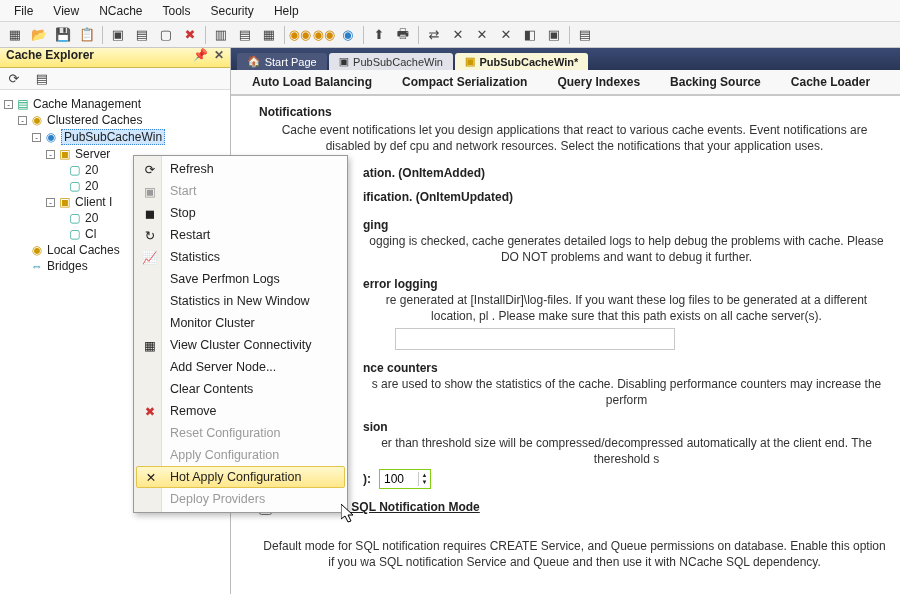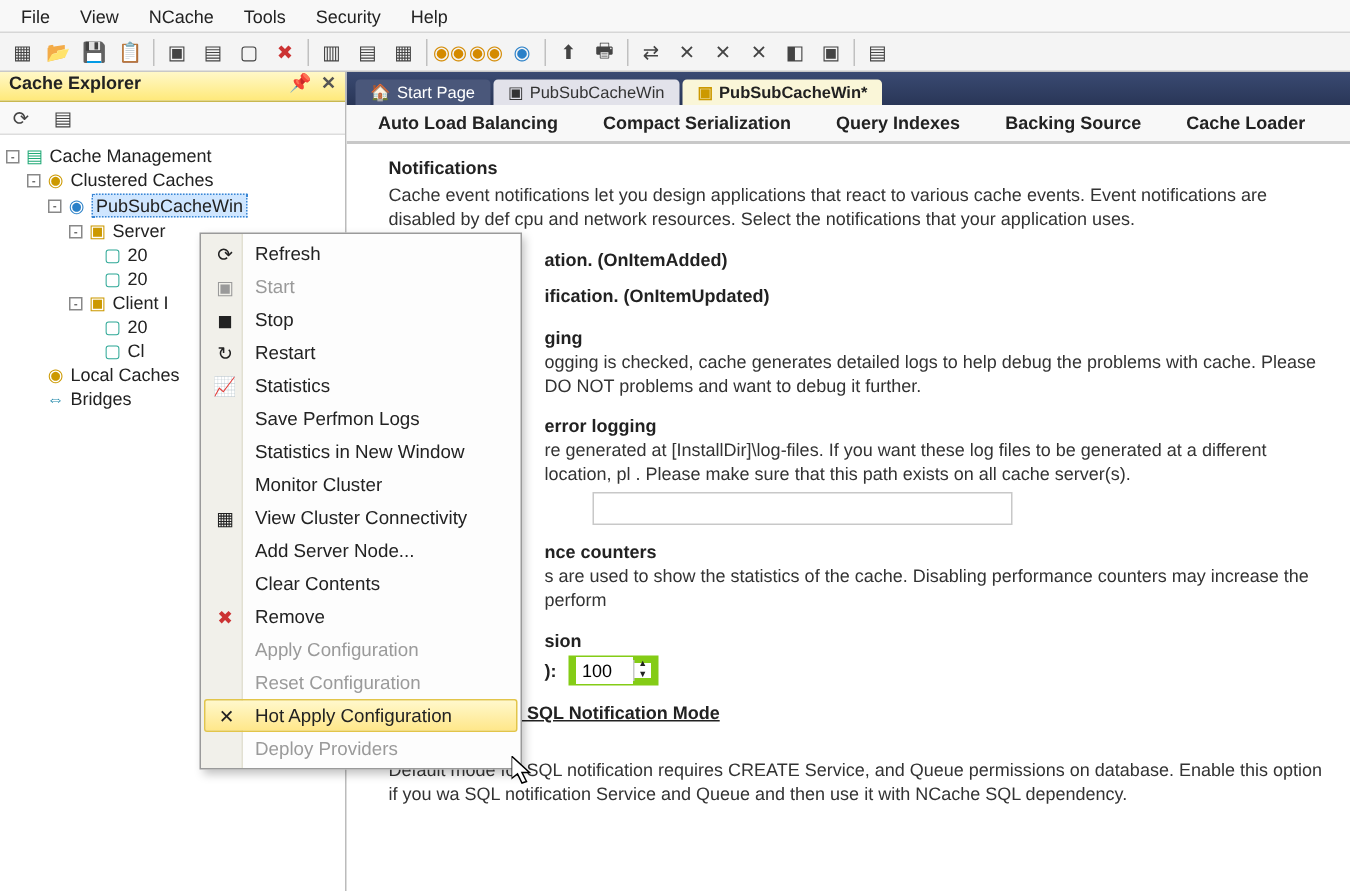--- a/index.html
+++ b/index.html
@@ -27,26 +27,26 @@
   .content { flex: 1; display: flex; flex-direction: column; overflow: hidden; }
   .doc-tabs { height: 22px; background: linear-gradient(#3a4a72,#293657); display: flex; align-items: flex-end; padding-left: 6px; gap: 2px; }
   .doc-tab { background: #4a577a; color: #fff; padding: 2px 10px; border-top-left-radius: 3px; border-top-right-radius: 3px; font-size: 11px; display: flex; align-items: center; gap: 4px; white-space: nowrap; }
   .doc-tab.active { background: #faf6d8; color: #222; font-weight: 600; }
   .doc-tab.sub { background: #e2e2ea; color: #333; }
   .config-tabs { height: 26px; display: flex; align-items: flex-end; background: #f8f8f8; border-bottom: 2px solid #c8c8c8; padding-left: 6px; }
   .config-tab { padding: 5px 14px; font-weight: 600; font-size: 12px; border: 1px solid transparent; border-bottom: none; white-space: nowrap; }
   .config-tab-sep { width: 1px; height: 16px; background: #c0c0c0; align-self: center; }
   .config-body { padding: 8px 10px 0 28px; overflow: hidden; flex: 1; line-height: 1.35; }
   .config-body h4 { font-size: 12px; font-weight: 700; margin-bottom: 2px; }
-  .config-body p { font-size: 12px; color: #333; }
+  .config-body p { font-size: 12px; color: #333; text-align: center; }
   .section { margin-bottom: 10px; }
   .bold-line { font-weight: 600; padding-left: 104px; }
   .check-label { display: inline-flex; align-items: flex-end; gap: 6px; font-weight: 600; text-decoration: underline; }
   .logfield { border: 1px solid #c8c8c8; height: 22px; width: 280px; padding: 0 4px; }
-  .spin { display: inline-flex; align-items: center; border: 5px solid #84cc16; height: 20px; }
+  .spin { display: inline-flex; align-items: center; border: 1px solid #84cc16; height: 20px; }
   .spin input { border: none; width: 38px; height: 18px; padding: 0 4px; font-size: 12px; }
   .spin-btns { display: flex; flex-direction: column; border-left: 1px solid #c8c8c8; font-size: 6px; line-height: 7px; width: 12px; text-align: center; }
   
   .context-menu { position: absolute; left: 133px; top: 155px; width: 215px; background: #fdfdfd; border: 1px solid #9a9a9a; box-shadow: 2px 3px 6px rgba(0,0,0,0.25); z-index: 50; padding: 2px; }
   .context-menu .iconcol { position: absolute; left: 0; top: 0; bottom: 0; width: 28px; background: #f1f0ea; border-right: 1px solid #e2e0d2; }
   .cm-item { position: relative; padding: 4px 10px 4px 34px; display: flex; align-items: center; font-size: 12.5px; cursor: default; }
   .cm-item.disabled { color: #9a9a9a; }
   .cm-item .it-icon { position: absolute; left: 4px; width: 20px; text-align: center; }
   .cm-item.hi { background: linear-gradient(#fff8cc,#ffe78a); border: 1px solid #e2c54a; border-radius: 2px; padding: 3px 9px 3px 33px; }
   
@@ -214,20 +214,21 @@
         </div>
       </div>
 
       <div class="section">
         <span class="bold-line" style="padding-left:104px">nce counters</span>
         <p style="padding-left:104px">s are used to show the statistics of the cache. Disabling performance counters may increase the perform</p>
       </div>
 
       <div class="section">
         <span class="bold-line" style="padding-left:104px">sion</span>
+        <p style="padding-left:104px">er than threshold size will be compressed/decompressed automatically at the client end. The thereshold s</p>
         <div style="padding-left:104px;display:flex;align-items:center;gap:8px;margin-top:2px">
           <span style="font-weight:600">):</span>
           <span class="spin">
             <input value="100" style="">
             <span class="spin-btns">
                 <span>▲</span>
                 <span>▼</span>
               </span>
           </span>
         </div>
@@ -290,25 +291,25 @@
       <div class="cm-item">
         <span class="it-icon"></span>
         <span>Clear Contents</span>
       </div>
       <div class="cm-item">
         <span class="it-icon" style="color: rgb(204, 51, 51);">✖</span>
         <span>Remove</span>
       </div>
       <div class="cm-item disabled">
         <span class="it-icon"></span>
+        <span>Reset Configuration</span>
+      </div>
+      <div class="cm-item disabled">
+        <span class="it-icon"></span>
         <span>Apply Configuration</span>
-      </div>
-      <div class="cm-item disabled">
-        <span class="it-icon"></span>
-        <span>Reset Configuration</span>
       </div>
       <div class="cm-item hi">
         <span class="it-icon">✕</span>
         <span>Hot Apply Configuration</span>
       </div>
       <div class="cm-item disabled">
         <span class="it-icon"></span>
         <span>Deploy Providers</span>
       </div>
     </div>

